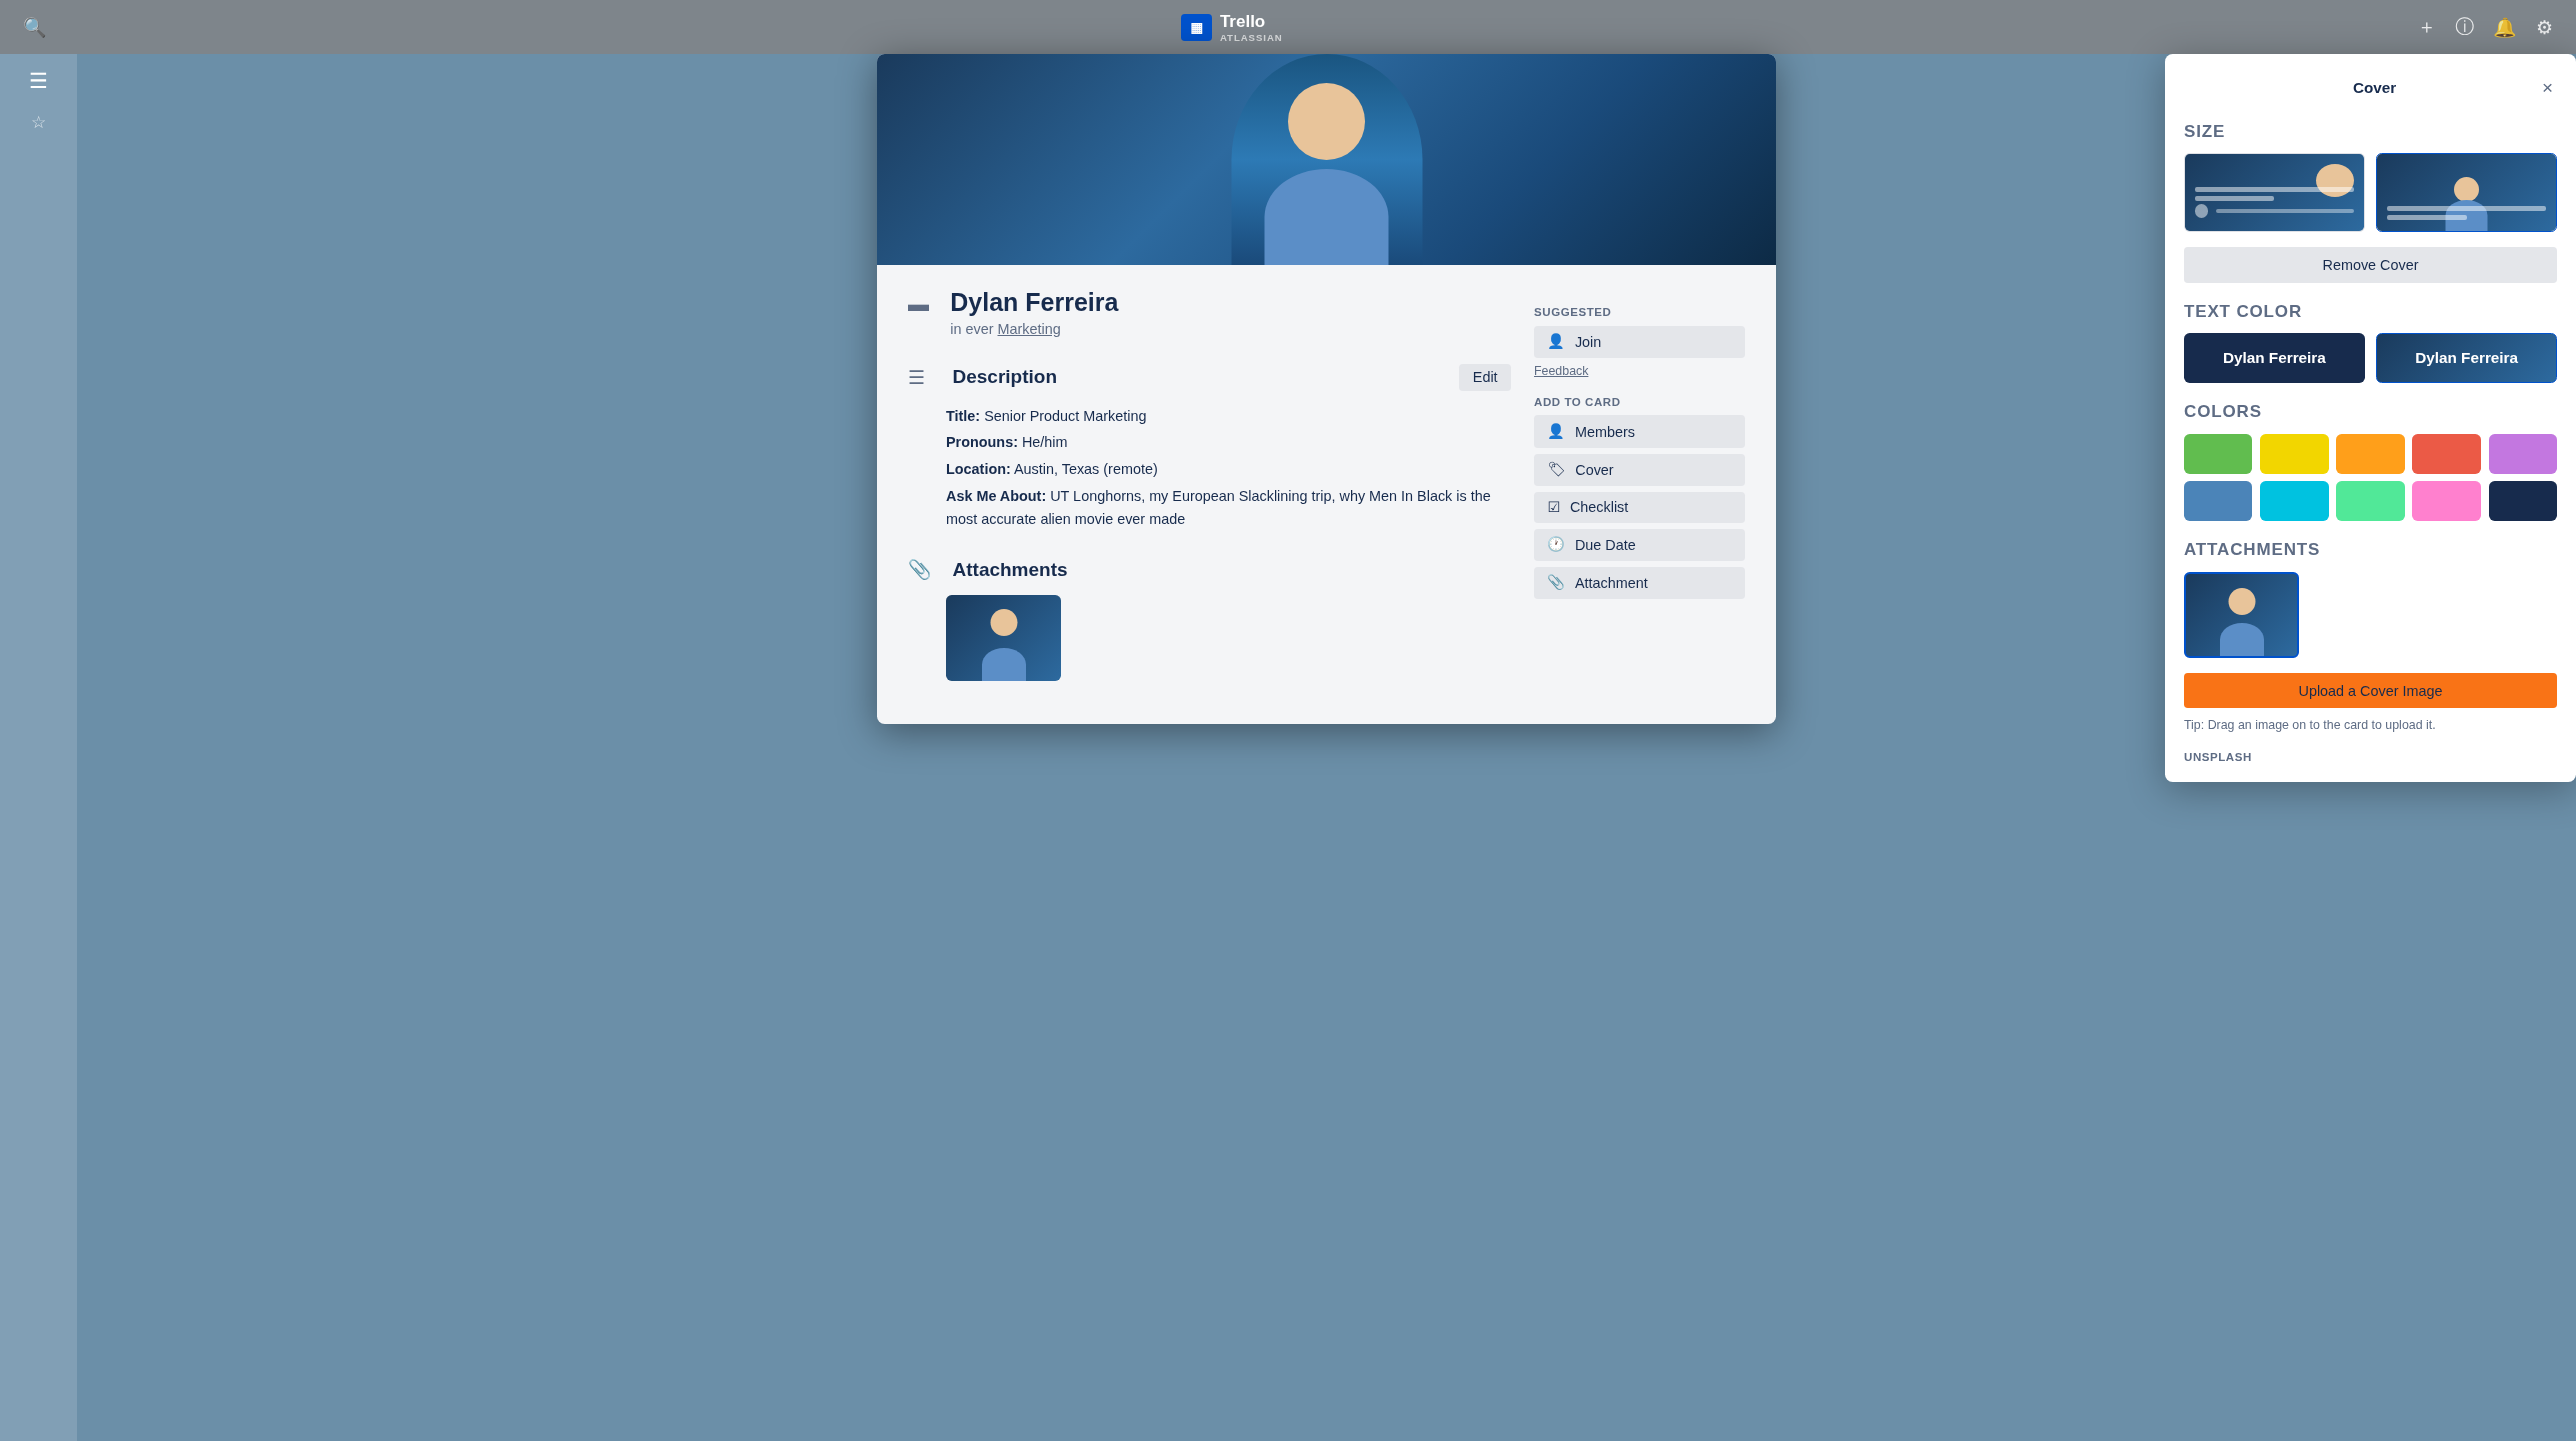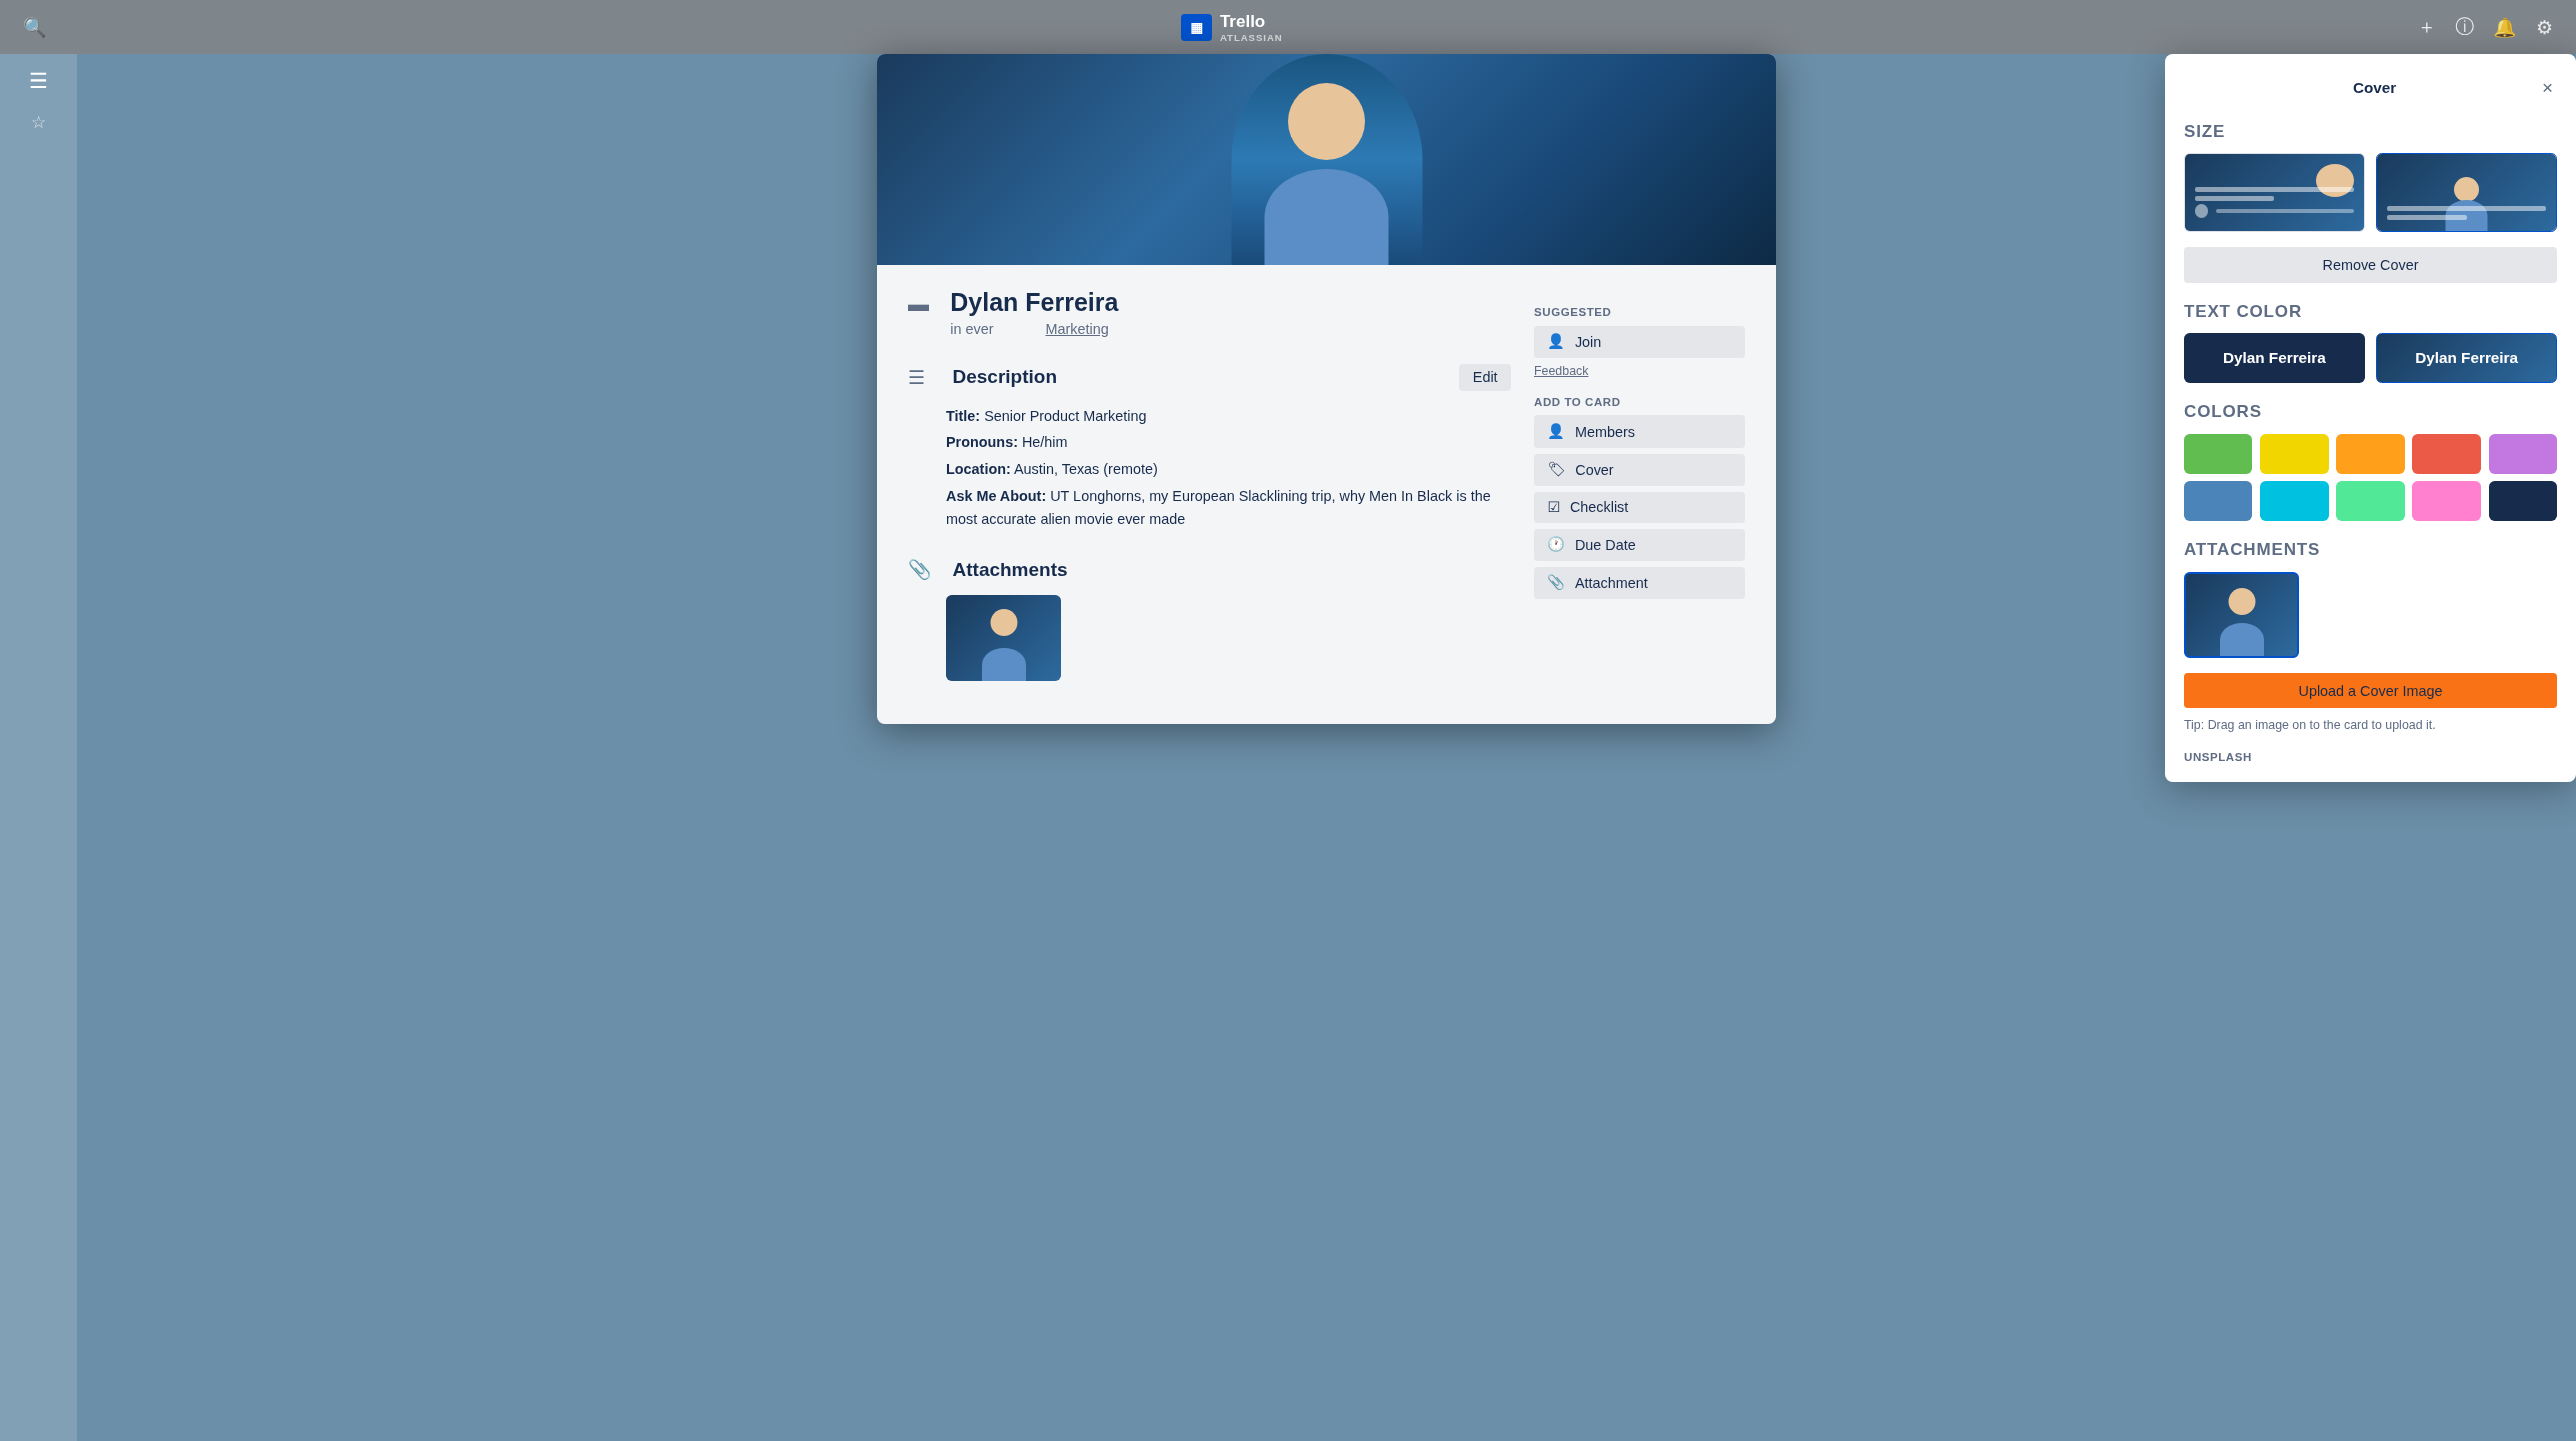--- a/index.html
+++ b/index.html
@@ -158,21 +158,20 @@
     }
 
     .card-list-label {
       font-size: 14.4px;
       color: #5e6c84;
     }
 
     .card-list-label a {
       color: #5e6c84;
       text-decoration: underline;
-      margin-left: 48px;
     }
 
     
     .section {
       margin-top: 27px;
     }
 
     .section-header {
       display: flex;
       align-items: center;

